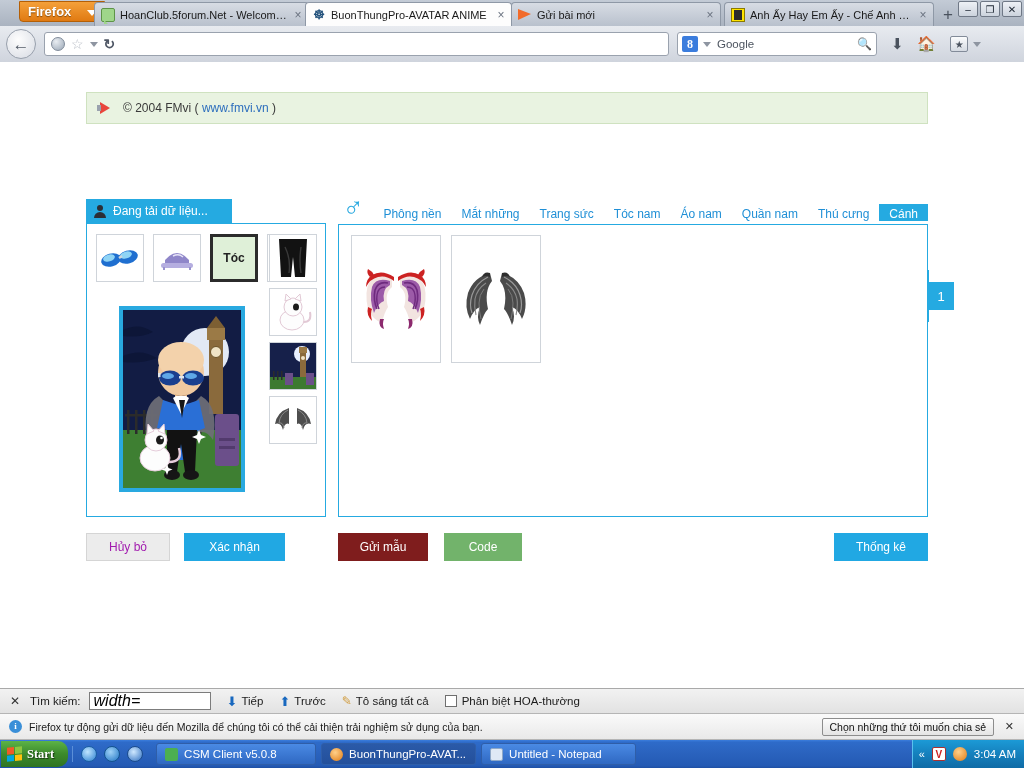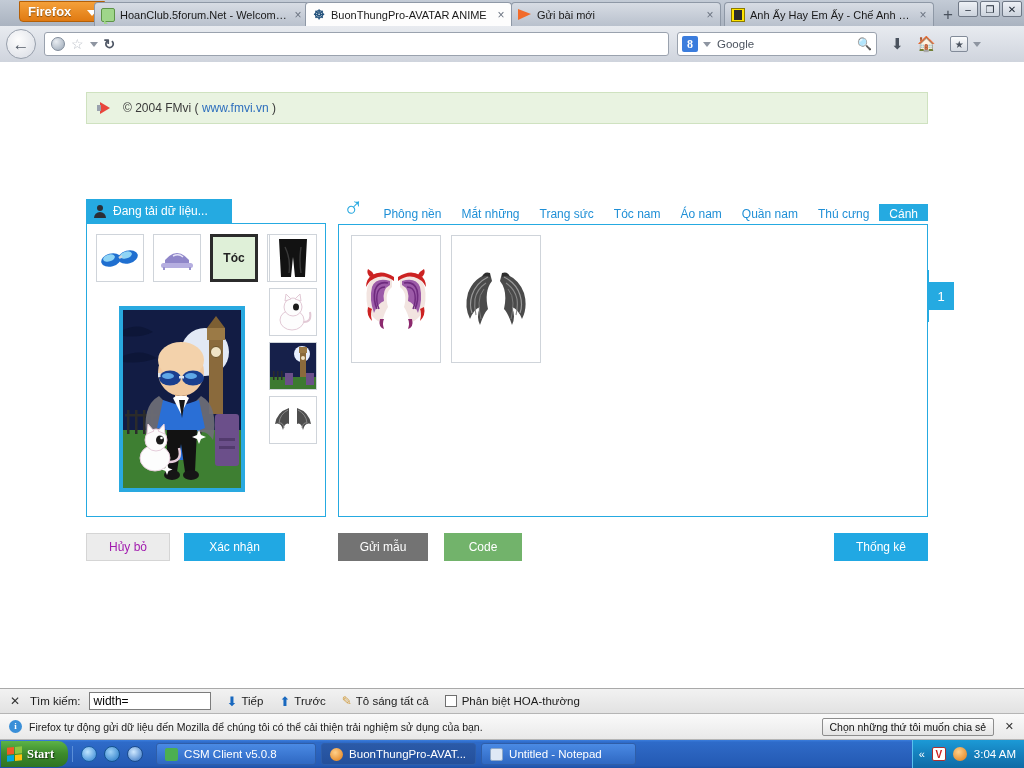--- a/index.html
+++ b/index.html
@@ -233,36 +233,36 @@
 
   
   .btn {
     position: absolute; height: 28px; font-size: 12px;
     display: flex; align-items: center; justify-content: center;
     color: #fff; white-space: nowrap;
   }
   .btn-cancel { left: 86px; top: 471px; width: 84px;
     background: #ececec; color: #a21caf; border: 1px solid #d5d5d5; }
   .btn-confirm { left: 184px; top: 471px; width: 101px; background: #21a8e3; }
-  .btn-send { left: 338px; top: 471px; width: 90px; background: #737373; }
+  .btn-send { left: 338px; top: 471px; width: 90px; background: #7f1d1d; }
   .btn-code { left: 444px; top: 471px; width: 78px; background: #72b36b; }
   .btn-stats { left: 834px; top: 471px; width: 94px; background: #21a8e3; }
 
   
   .findbar {
     position: absolute; top: 688px; left: 0; width: 1024px; height: 25px;
     background: linear-gradient(#f2f2f2,#e2e2e2);
     border-top: 1px solid #a9a9a9;
     display: flex; align-items: center; font-size: 11.5px; color: #1b1b1b;
   }
   .fb-close { margin: 0 10px 0 10px; color: #333; font-size: 12px; }
   .fb-label { margin-right: 8px; }
   .fb-input {
     width: 122px; height: 18px; background: #fff; border: 1px solid #7c7c7c;
-    display: flex; align-items: center; padding-left: 4px; font-size: 12px; color: #000;
+    display: flex; align-items: center; padding-left: 4px; font-size: 16px; color: #000; font-style: italic;
   }
   .fb-item { display: flex; align-items: center; margin-left: 16px; }
   .arrow-dn { color: #1868bf; font-size: 13px; margin-right: 4px; }
   .arrow-up { color: #1868bf; font-size: 13px; margin-right: 4px; }
   .pencil { color: #d09a3a; font-size: 12px; margin-right: 4px; }
   .fb-check {
     width: 12px; height: 12px; background: #fff; border: 1px solid #6f6f6f;
     margin-right: 5px;
   }
 

